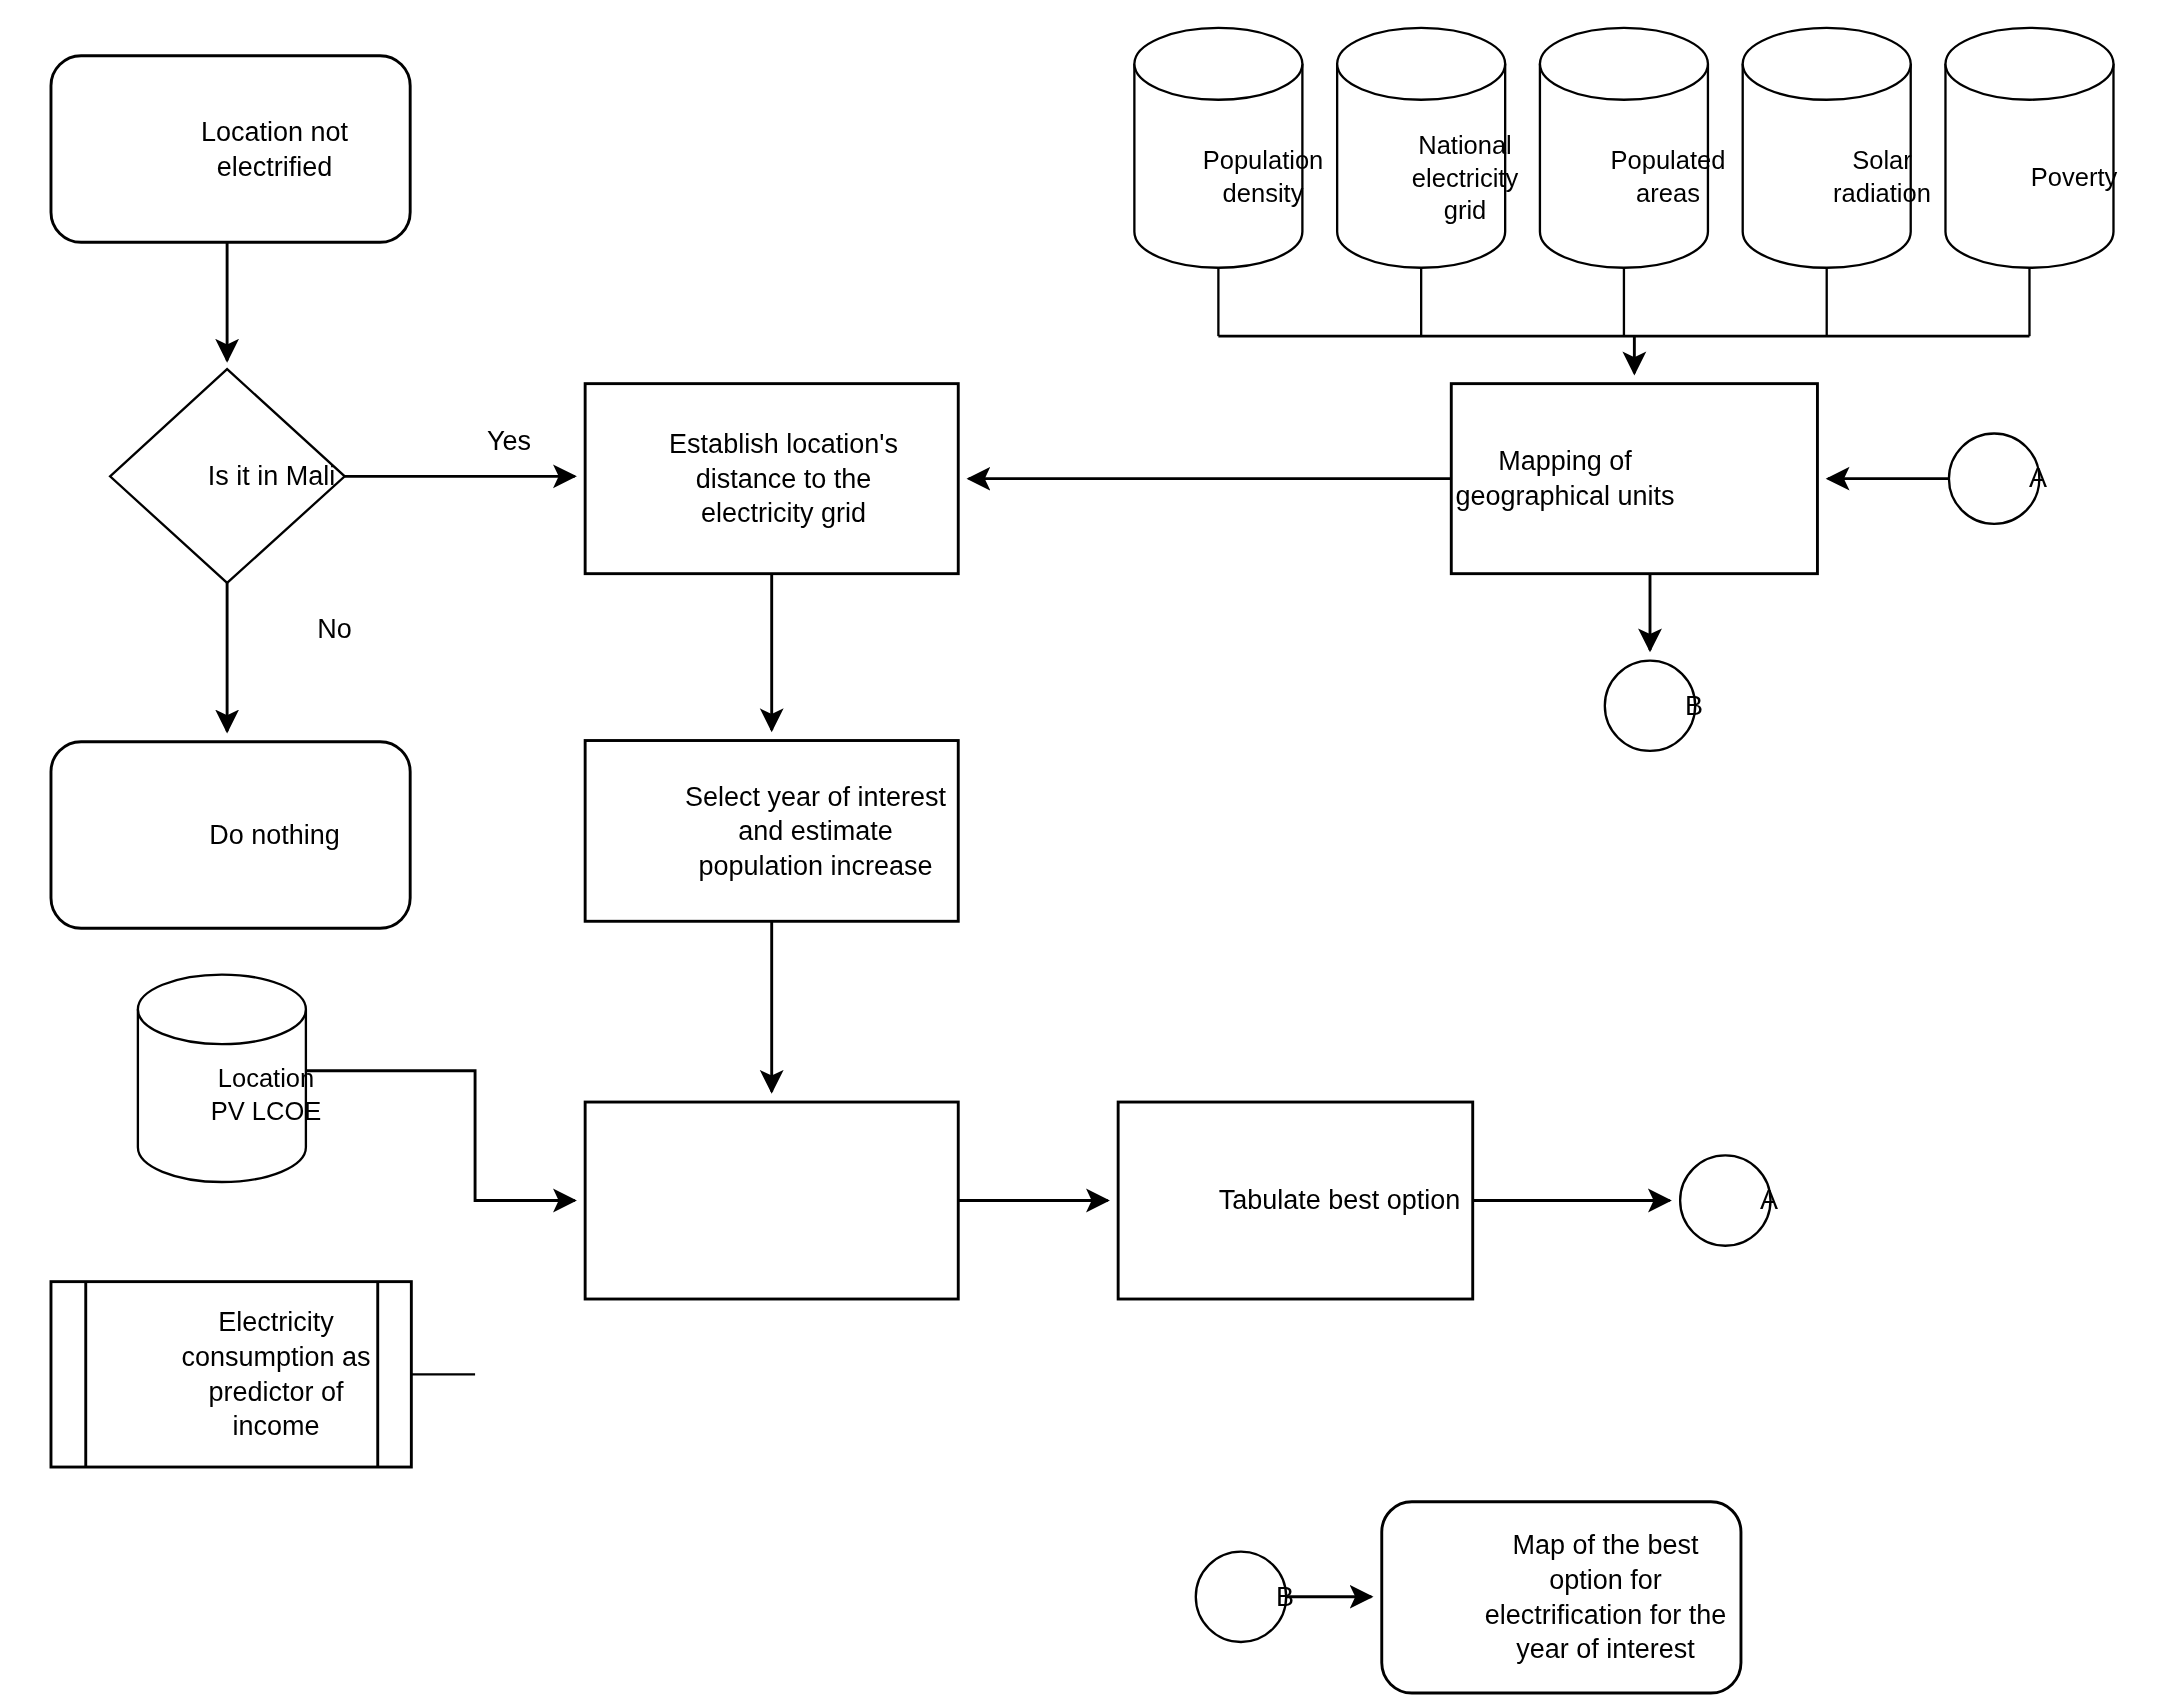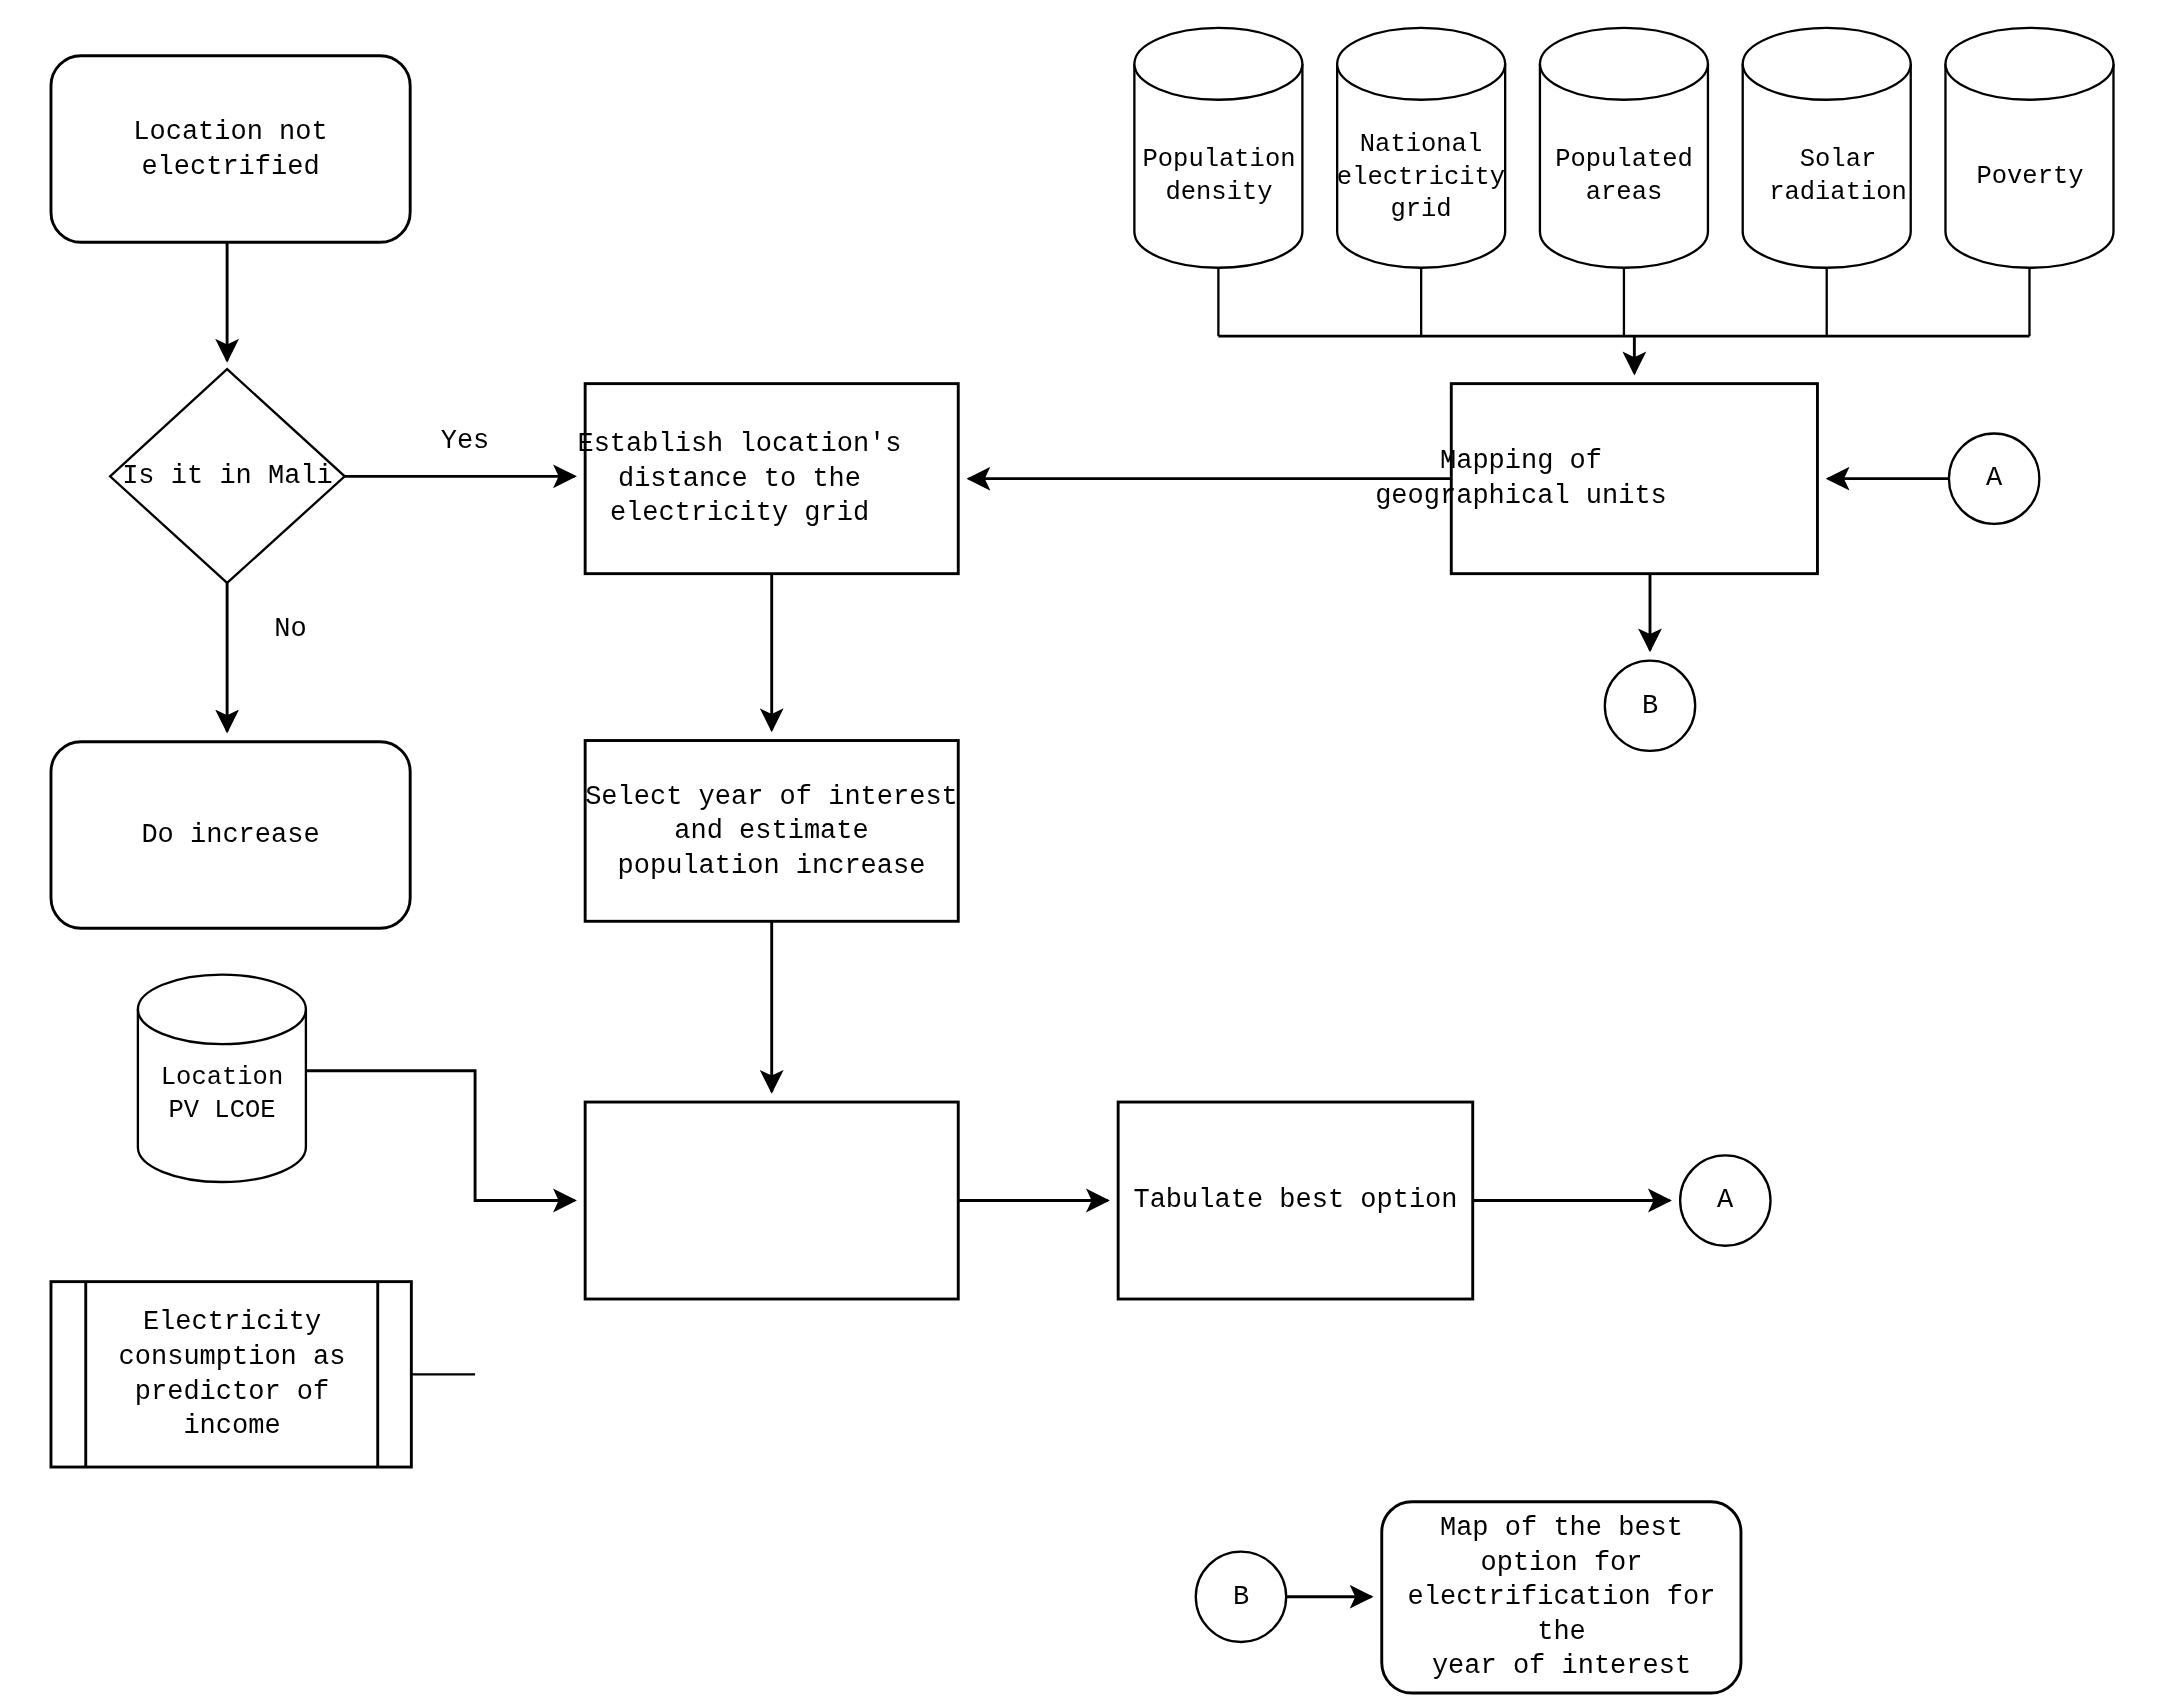--- a/index.html
+++ b/index.html
@@ -45,28 +45,29 @@
     stroke: #000000;
     stroke-width: 4;
   }
   .arrowhead {
     fill: #000000;
     stroke: none;
   }
   .lbl {
     position: absolute;
     color: #000000;
-    font-family: Liberation Mono, monospace;
+    font-family: Liberation Sans, sans-serif;
     text-align: center;
     line-height: 1.28;
     white-space: pre-line;
     display: flex;
     align-items: center;
     justify-content: center;
     pointer-events: none;
+    padding-left: 44px;
   }
   .lbl-node   { font-size: 27px; }
   .lbl-db     { font-size: 25.5px; }
   .lbl-conn   { font-size: 27px; }
   .lbl-edge   { font-size: 27px; }
 </style>
 </head>
 <body>
 
 <div id="canvas">
@@ -169,21 +170,21 @@
 
     <path d="M 710 2372 L 820 2372" class="conn-thin"></path>
 
   </svg>
 
   <div class="lbl lbl-node" style="left:51px;  top:56px;   width:359px; height:187px;">Location not
 electrified</div>
 
   <div class="lbl lbl-node" style="left:110px; top:447px;  width:235px; height:58px;">Is it in Mali</div>
 
-  <div class="lbl lbl-node" style="left:51px;  top:742px; width:359px; height:187px;">Do increase</div>
+  <div class="lbl lbl-node" style="left:51px;  top:742px; width:359px; height:187px;">Do nothing</div>
 
   <div class="lbl lbl-node" style="left:553px;top:384px;  width:373px; height:190px;">Establish location's
 distance to the
 electricity grid</div>
 
   <div class="lbl lbl-node" style="left:585px;top:741px; width:373px; height:181px;">Select year of interest
 and estimate
 population increase</div>
 
 

